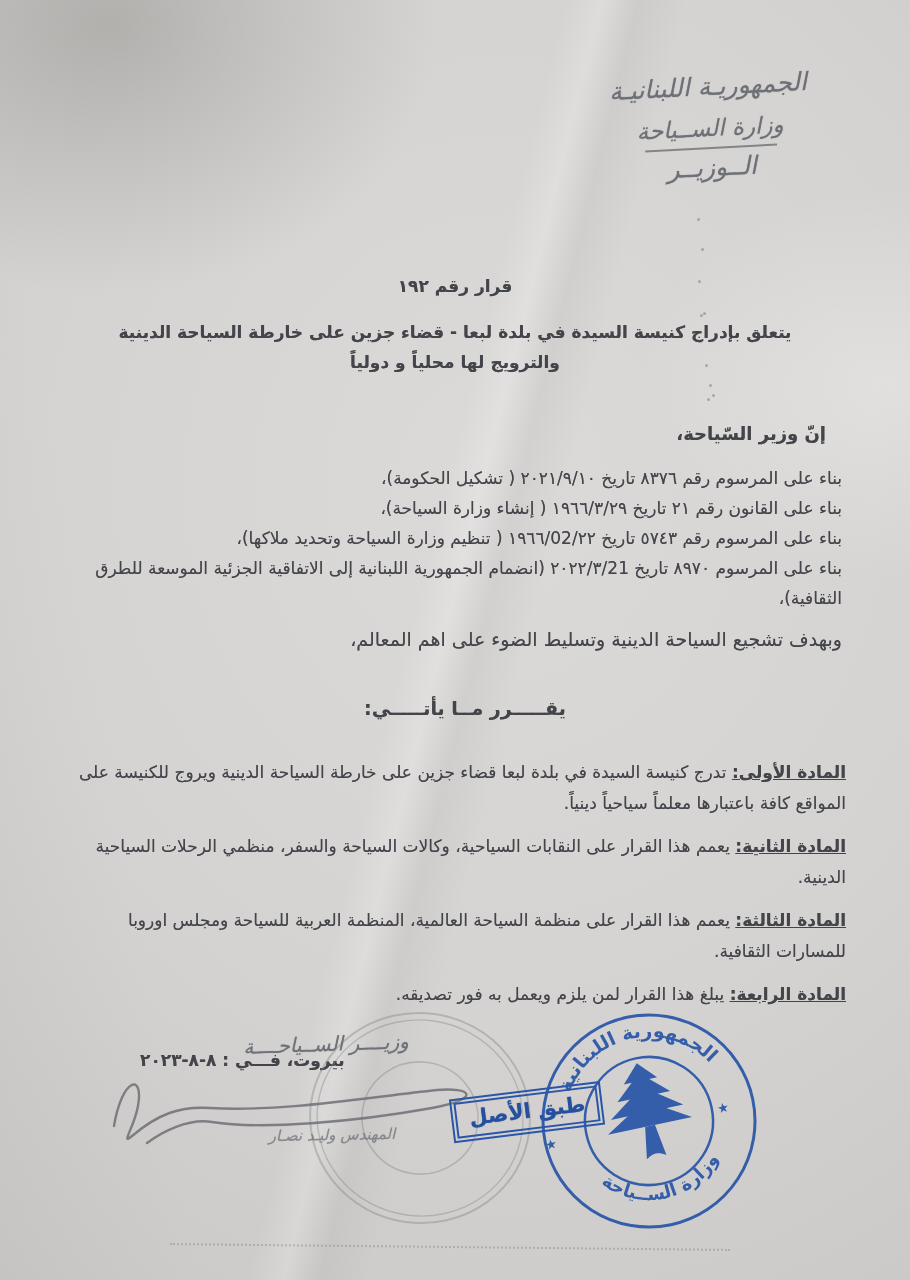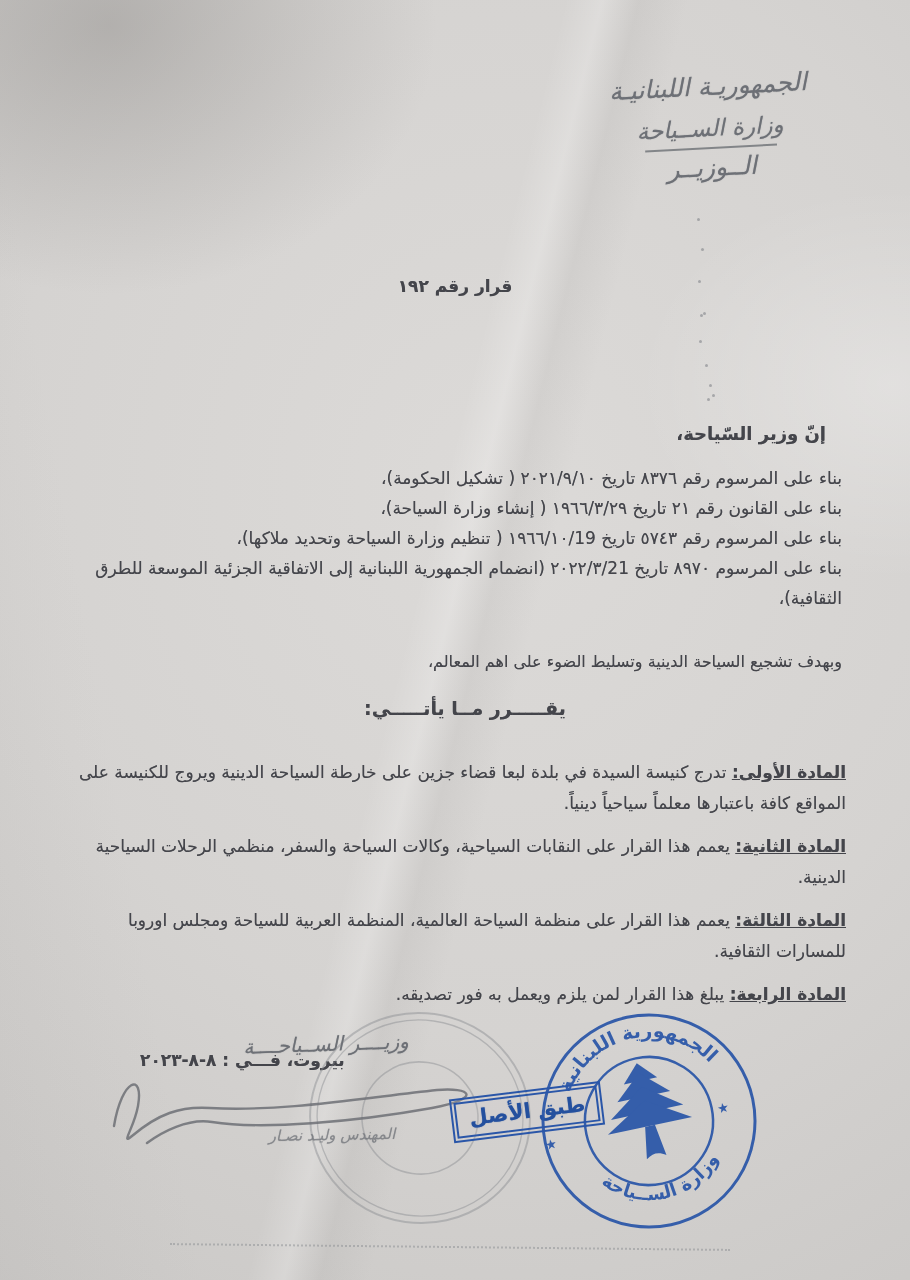--- a/index.html
+++ b/index.html
@@ -25,21 +25,21 @@
   .hand-header{right:30px;top:72px;width:340px;text-align:center;transform:rotate(-3deg);}
   .hand-header .l1{font-size:25px;}
   .hand-header .l2{font-size:23px;margin-top:14px;}
   .hand-header .rule{width:132px;margin:6px auto 0;border-top:2px solid #6d7076;opacity:.8;}
   .hand-header .l3{font-size:25px;margin-top:4px;}
   
   .qarar-no{top:276px;left:0;right:0;text-align:center;font-size:17px;font-weight:bold;}
   .subject{top:317px;left:70px;right:70px;text-align:center;font-weight:bold;font-size:17px;line-height:30px;}
   .intro{top:423px;right:84px;font-size:18px;font-weight:bold;}
   .preamble{top:463px;right:68px;width:800px;font-size:17px;line-height:30px;text-align:right;}
-  .aim{top:628px;right:68px;width:800px;font-size:16px;margin-top:24px;}
+  .aim{top:628px;right:68px;width:800px;font-size:19px;}
   .decides{top:697px;left:0;right:0;text-align:center;font-size:19px;font-weight:bold;letter-spacing:1px;padding-left:20px;}
   .articles{top:745px;right:52px;width:808px;font-size:17px;line-height:31px;text-align:right;}
   .article{margin:12px;}
   .art-label{font-weight:bold;text-decoration:underline;}
   .dateline{top:1050px;left:140px;width:320px;font-size:17px;font-weight:bold;text-align:left;direction:rtl;}
   
   .sig-title{top:1032px;left:146px;width:360px;text-align:center;font-size:20px;transform:rotate(-2deg);}
   .sig-name{top:1126px;left:192px;width:280px;text-align:center;font-size:15px;opacity:.75;transform:rotate(-1deg);}
   .sig-svg{top:1048px;left:92px;}
   .faint-seal{top:1005px;left:288px;opacity:.42;transform:rotate(8deg);}
@@ -65,27 +65,31 @@
     <div class="l1">الجمهوريـة اللبنانيـة</div>
     <div class="l2">وزارة الســياحة</div>
     <div class="rule"></div>
     <div class="l3">الــوزيــر</div>
   </div>
 
   <div class="abs specks"></div>
 
   <div class="abs doc-text qarar-no">قرار رقم ١٩٢</div>
 
+  <div class="abs doc-text subject">
+    <div>يتعلق بإدراج كنيسة السيدة في بلدة لبعا - قضاء جزين على خارطة السياحة الدينية</div>
+    <div>والترويج لها محلياً و دولياً</div>
+  </div>
 
   <div class="abs doc-text intro">إنّ وزير السّياحة،</div>
 
   <div class="abs doc-text preamble">
     <div>بناء على المرسوم رقم ٨٣٧٦ تاريخ ٢٠٢١/٩/١٠ ( تشكيل الحكومة)،</div>
     <div>بناء على القانون رقم ٢١ تاريخ ١٩٦٦/٣/٢٩ ( إنشاء وزارة السياحة)،</div>
-    <div>بناء على المرسوم رقم ٥٧٤٣ تاريخ ١٩٦٦/١٠/19 ( تنظيم وزارة السياحة وتحديد ملاكها)،</div>
+    <div>بناء على المرسوم رقم ٥٧٤٣ تاريخ ١٩٦٦/02/٢٢ ( تنظيم وزارة السياحة وتحديد ملاكها)،</div>
     <div>بناء على المرسوم ٨٩٧٠ تاريخ ٢٠٢٢/٣/21 (انضمام الجمهورية اللبنانية إلى الاتفاقية الجزئية الموسعة للطرق الثقافية)،</div>
   </div>
   <div class="abs doc-text aim">وبهدف تشجيع السياحة الدينية وتسليط الضوء على اهم المعالم،</div>
 
   <div class="abs doc-text decides">يقـــــرر مــا يأتـــــي:</div>
 
   <div class="abs doc-text articles">
     <div class="article"><span class="art-label">المادة الأولى:</span><span> تدرج كنيسة السيدة في بلدة لبعا قضاء جزين على خارطة السياحة الدينية ويروج للكنيسة على المواقع كافة باعتبارها معلماً سياحياً دينياً.</span></div>
     <div class="article"><span class="art-label">المادة الثانية:</span><span> يعمم هذا القرار على النقابات السياحية، وكالات السياحة والسفر، منظمي الرحلات السياحية الدينية.</span></div>
     <div class="article"><span class="art-label">المادة الثالثة:</span><span> يعمم هذا القرار على منظمة السياحة العالمية، المنظمة العربية للسياحة ومجلس اوروبا للمسارات الثقافية.</span></div>

